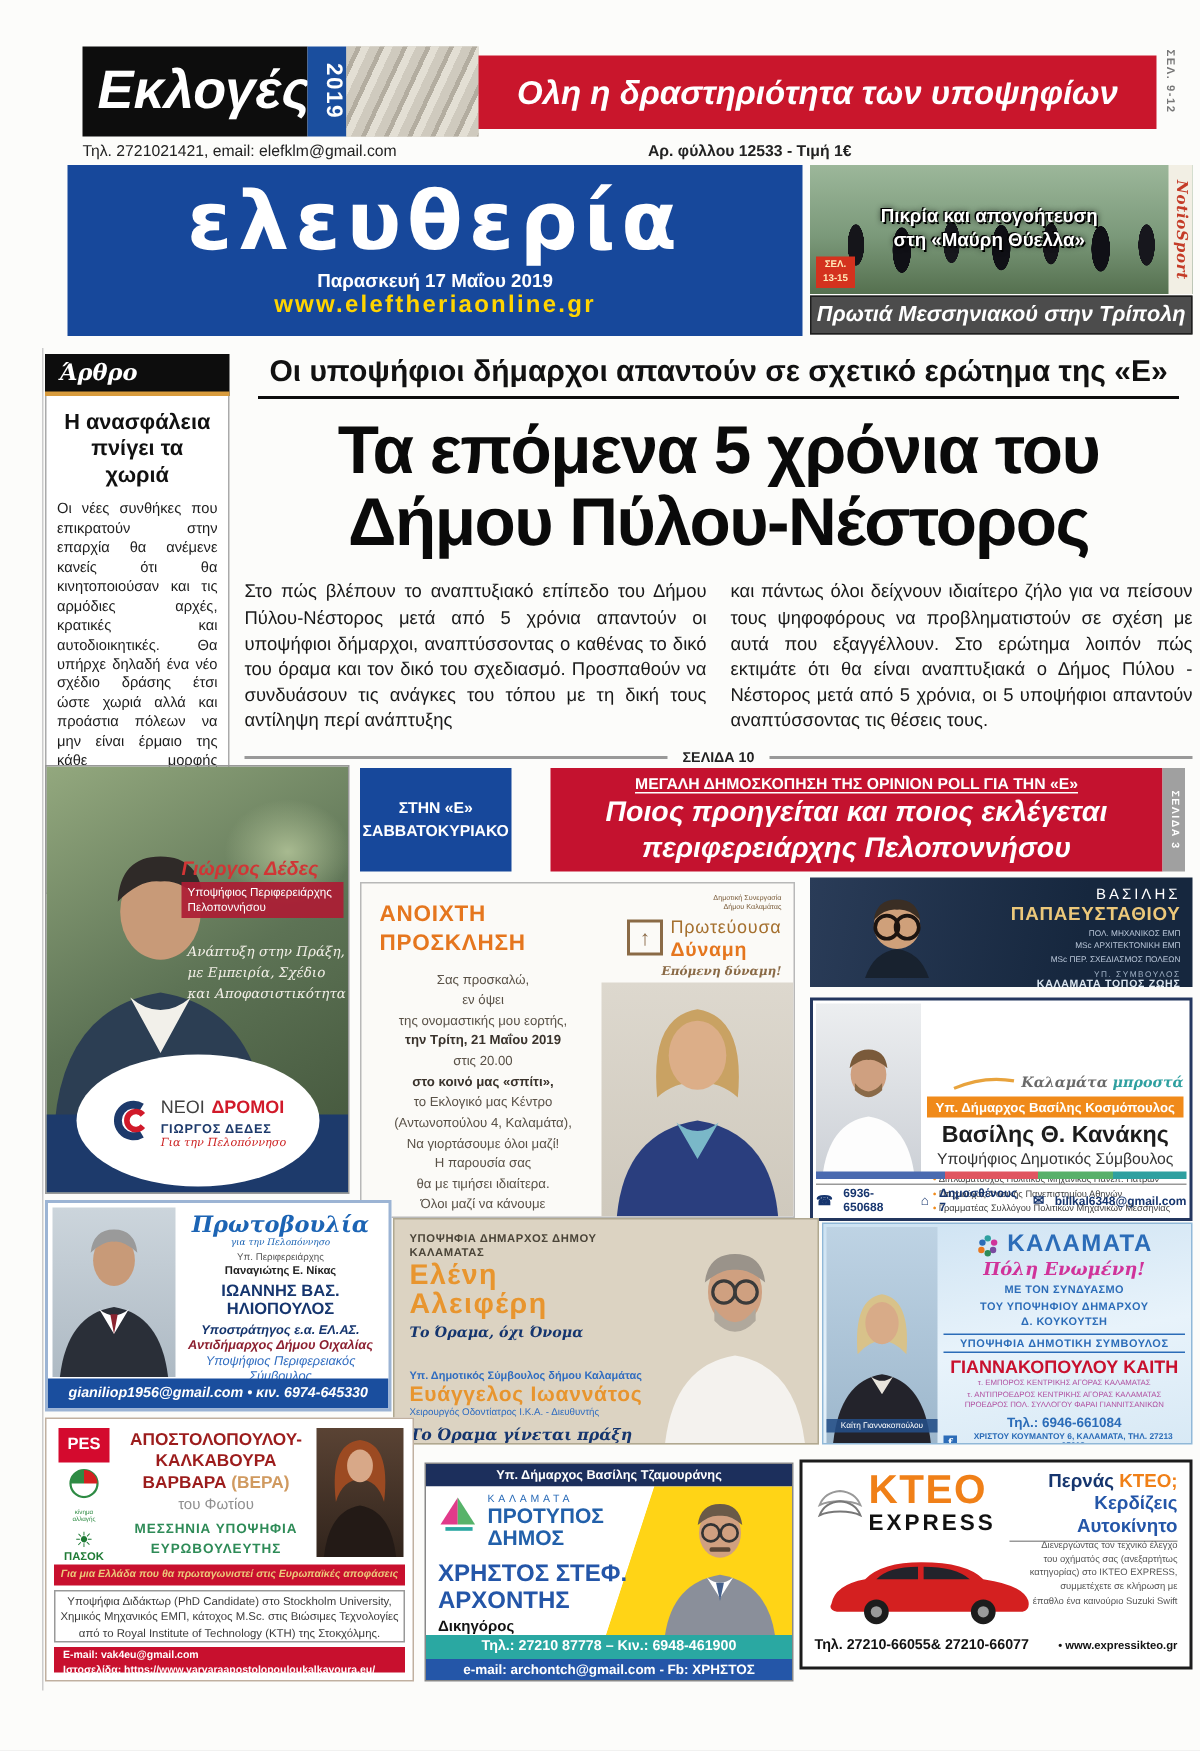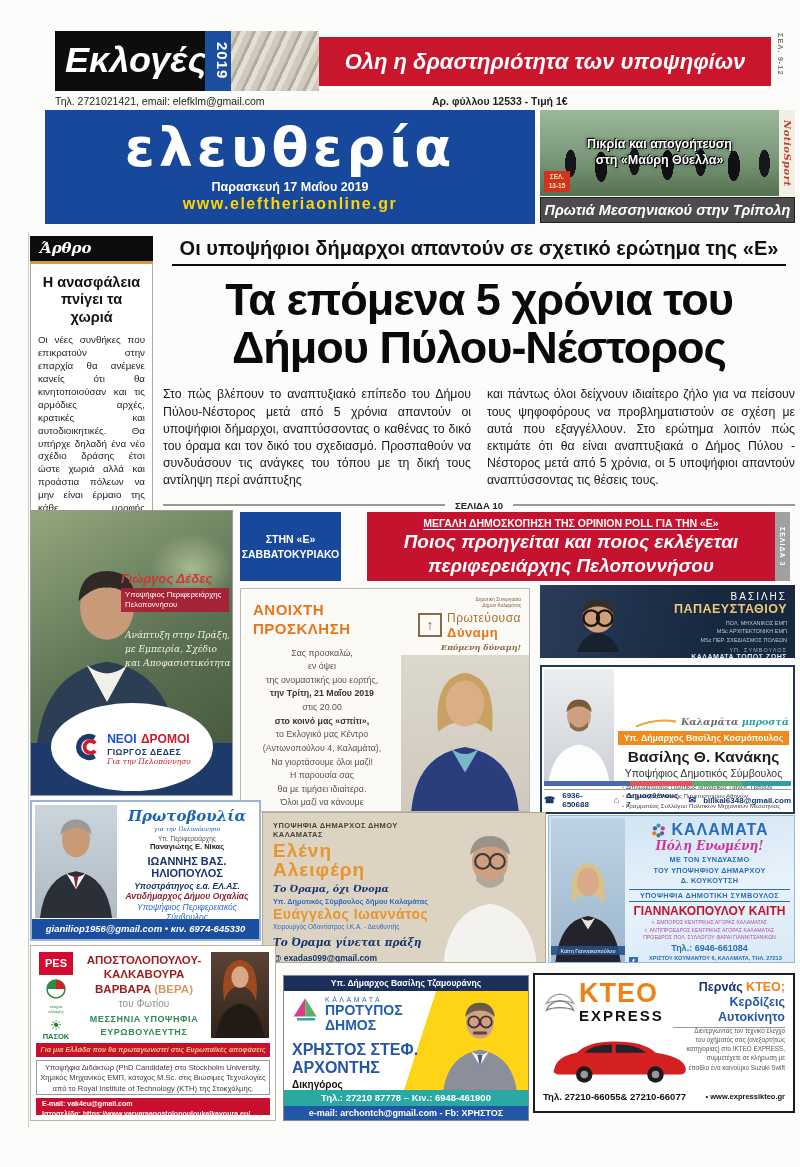--- a/index.html
+++ b/index.html
@@ -108,21 +108,21 @@
   .dedes-name { position:absolute; left:90px; top:60px; color:#d13535;
     font:italic 700 13px "Liberation Sans",sans-serif; }
   .dedes-role { position:absolute; left:90px; top:77px; width:108px; background:rgba(172,28,52,.92);
     color:#fff; font-size:7.8px; line-height:1.3; padding:2px 4px; }
   .dedes-slogan { position:absolute; left:94px; top:118px; color:#f1eee6;
     font:italic 400 9px "DejaVu Serif",serif; line-height:1.55; }
   .dedes-band { position:absolute; left:0; right:0; bottom:0; height:52px; background:#1d3a6b; }
   .dedes-circle { position:absolute; left:50%; bottom:4px; transform:translateX(-50%);
     width:162px; height:88px; background:#fff; border-radius:50%;
     display:flex; align-items:center; justify-content:center; gap:5px; }
-  .dedes-logo-n { color:#1d4ed8; font-weight:700; font-size:12px; }
+  .dedes-logo-n { color:#404040; font-weight:400; font-size:12px; }
   .dedes-logo-d { color:#d11a2a; font-weight:800; font-size:12px; }
   .dedes-logo-name { color:#1d3a6b; font-weight:700; font-size:8.5px; letter-spacing:.5px; }
   .dedes-logo-sub { color:#c22; font:italic 400 7.5px "DejaVu Serif",serif; }
 
   
   .ad-prosklisi { left:240px; top:588px; width:290px; height:224px; background:#fbfaf7; border:1px solid #b8b8b8; }
   .prosk-left { position:absolute; left:12px; top:12px; width:138px; text-align:center; }
   .prosk-title { color:#e5761e; font-weight:800; font-size:15px; line-height:1.25; letter-spacing:.5px; text-align:left; }
   .prosk-body { margin-top:8px; font-size:8.8px; color:#5a5248; line-height:1.55; }
   .prosk-body .b { font-weight:700; color:#3a332c; }
@@ -183,21 +183,21 @@
   .il-r3 { font:italic 400 8.5px "Liberation Sans",sans-serif; color:#2f6cc0; margin-top:1px; }
   .il-bar { position:absolute; left:0; right:0; bottom:0; height:20px; background:#1a4e9e; color:#fff;
     font:italic 700 9.5px "Liberation Sans",sans-serif; text-align:center; line-height:20px; }
 
   
   .ad-aleiferi { left:262px; top:812px; width:284px; height:151px; background:#dcd3c2; border:1px solid #b0a890; }
   .al-left { position:absolute; left:10px; top:8px; width:168px; }
   .al-header { font-size:7.5px; font-weight:700; color:#4a4438; letter-spacing:.4px; }
   .al-name { font-weight:800; font-size:19px; color:#e8952e; letter-spacing:1px; line-height:1.02; margin-top:2px; }
   .al-slogan { font:italic 700 9.5px "DejaVu Serif",serif; color:#15356e; margin-top:3px; }
-  .al-sub { font-size:7.3px; font-weight:700; color:#2f6cc0; margin-top:3px; }
+  .al-sub { font-size:7.3px; font-weight:700; color:#2f6cc0; margin-top:18px; }
   .al-name2 { font-weight:800; font-size:14px; color:#e8952e; letter-spacing:.5px; }
   .al-sub2 { font-size:6.5px; color:#2f6cc0; margin-top:1px; }
   .al-slogan2 { font:italic 700 10.5px "DejaVu Serif",serif; color:#15356e; margin-top:6px; }
   .al-contact { font-weight:700; font-size:8.5px; color:#15356e; margin-top:4px; line-height:1.5; }
   .al-photo { position:absolute; right:2px; top:6px; width:106px; height:143px; }
 
   
   .ad-gianna { left:548px; top:815px; width:247px; height:148px; border:1px solid #90b8d8;
     background:linear-gradient(170deg,#cde2f2 0%,#e8f3fb 55%,#d8e9f5 100%); }
   .gi-photo { position:absolute; left:2px; top:2px; width:74px; height:144px;

